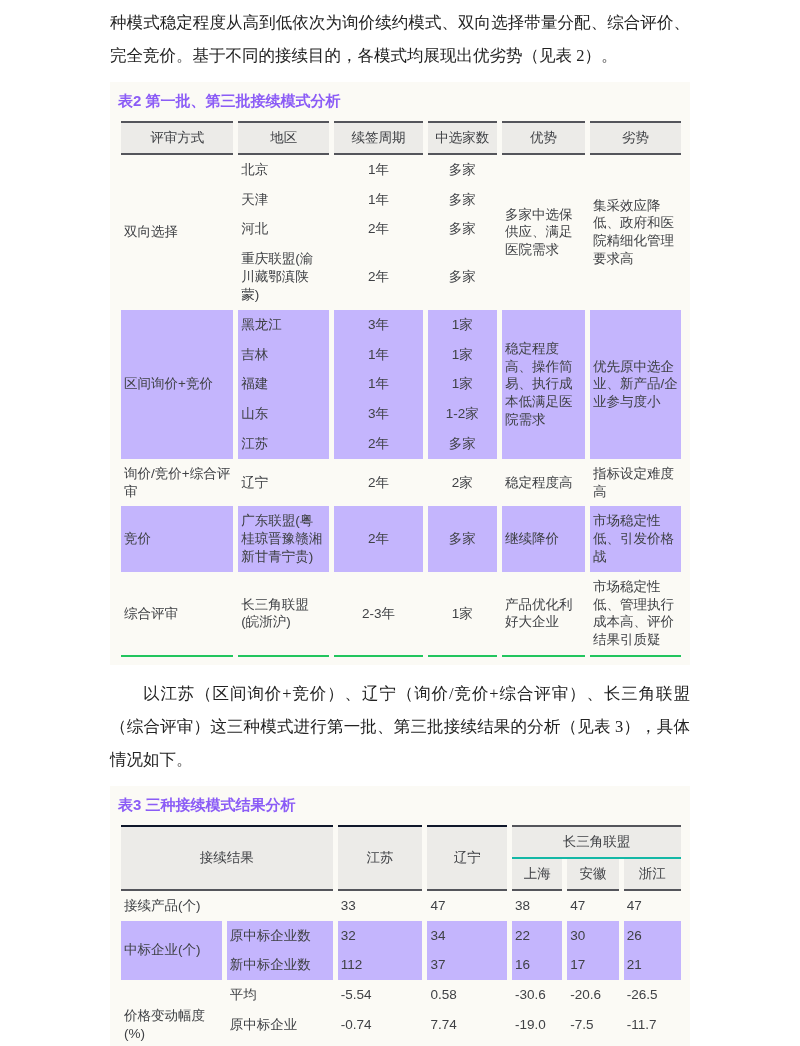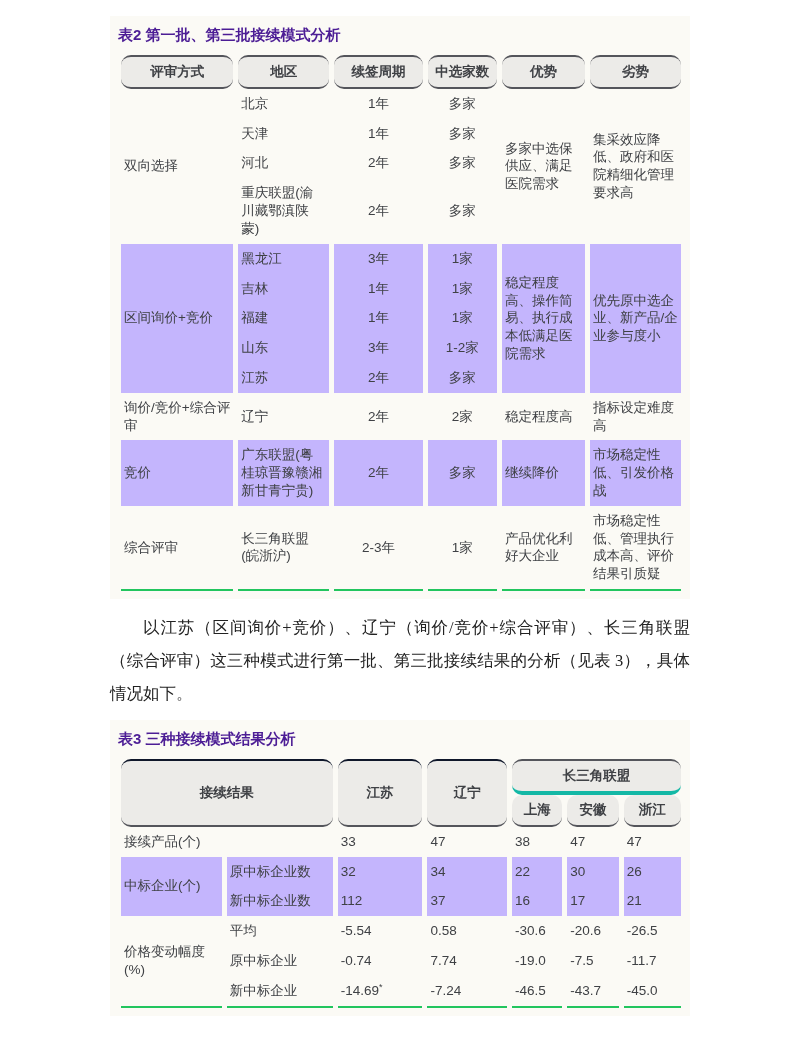--- a/index.html
+++ b/index.html
@@ -8,47 +8,48 @@
   .page { width:580px; margin:0 auto; padding-top:6px; }
 
   
   .para { font-family:"Liberation Serif","DejaVu Serif",serif;
           font-size:16.5px; line-height:2.0; color:#222222;
           text-align:justify; margin:0; }
   .para.indent { text-indent:2em; }
 
   
   .table-block { background:#fbfaf5; margin:10px 0 12px 0; padding:8px 4px 8px 6px; }
-  .tbl-title { font-size:15px; font-weight:bold; color:#4c1d95; margin:2px 0 10px 2px; }
+  .tbl-title { font-size:15px; font-weight:bold; color:#8b5cf6; margin:2px 0 10px 2px; }
 
   .tbl { width:100%; border-collapse:separate; border-spacing:5px 0;
          font-size:13.5px; color:#3f4145; line-height:1.32; }
   .tbl th, .tbl td { padding:6px 3px; vertical-align:middle; }
-  .tbl th { font-weight:700; text-align:center; background:#ecebe8;
-            border-top:2px solid #54555b; border-bottom:2px solid #54555b;border-radius:10px; }
+  .tbl th { font-weight:400; text-align:center; background:#ecebe8;
+            border-top:2px solid #54555b; border-bottom:2px solid #54555b; }
   .tbl td { text-align:left; }
   .tbl .c { text-align:center; }
   .tbl tr.shade td { background:#c4b5fd; }
   .tbl .bb { border-bottom:2px solid #22c55e; }
   .just { text-align:justify; }
 
   
   .t3 td { text-align:left; }
   .t3 .lbl, .t3 .sub { text-align:left;margin-top:18px; }
   .t3 th.bt { border-top:2px solid #0f172a; border-bottom:2px solid #54555b; }
-  .t3 th.thin { border-top:2px solid #54555b; border-bottom:4px solid #14b8a6; }
+  .t3 th.thin { border-top:2px solid #54555b; border-bottom:2px solid #14b8a6; }
   .t3 th.sub-h { border-top:none; border-bottom:2px solid #54555b; }
 
   sup.star { font-size:9px; vertical-align:super; line-height:0; }
 </style>
 </head>
 <body>
 
 <div class="page">
 
+  <p class="para">种模式稳定程度从高到低依次为询价续约模式、双向选择带量分配、综合评价、完全竞价。基于不同的接续目的，各模式均展现出优劣势（见表 2）。</p>
 
   <section class="table-block">
     <h3 class="tbl-title">表2 第一批、第三批接续模式分析</h3>
     <table class="tbl t2">
       <colgroup>
         <col style="width:21%">
           <col style="width:17%">
           <col style="width:16.5%">
         <col style="width:13%">
           <col style="width:15.5%">

